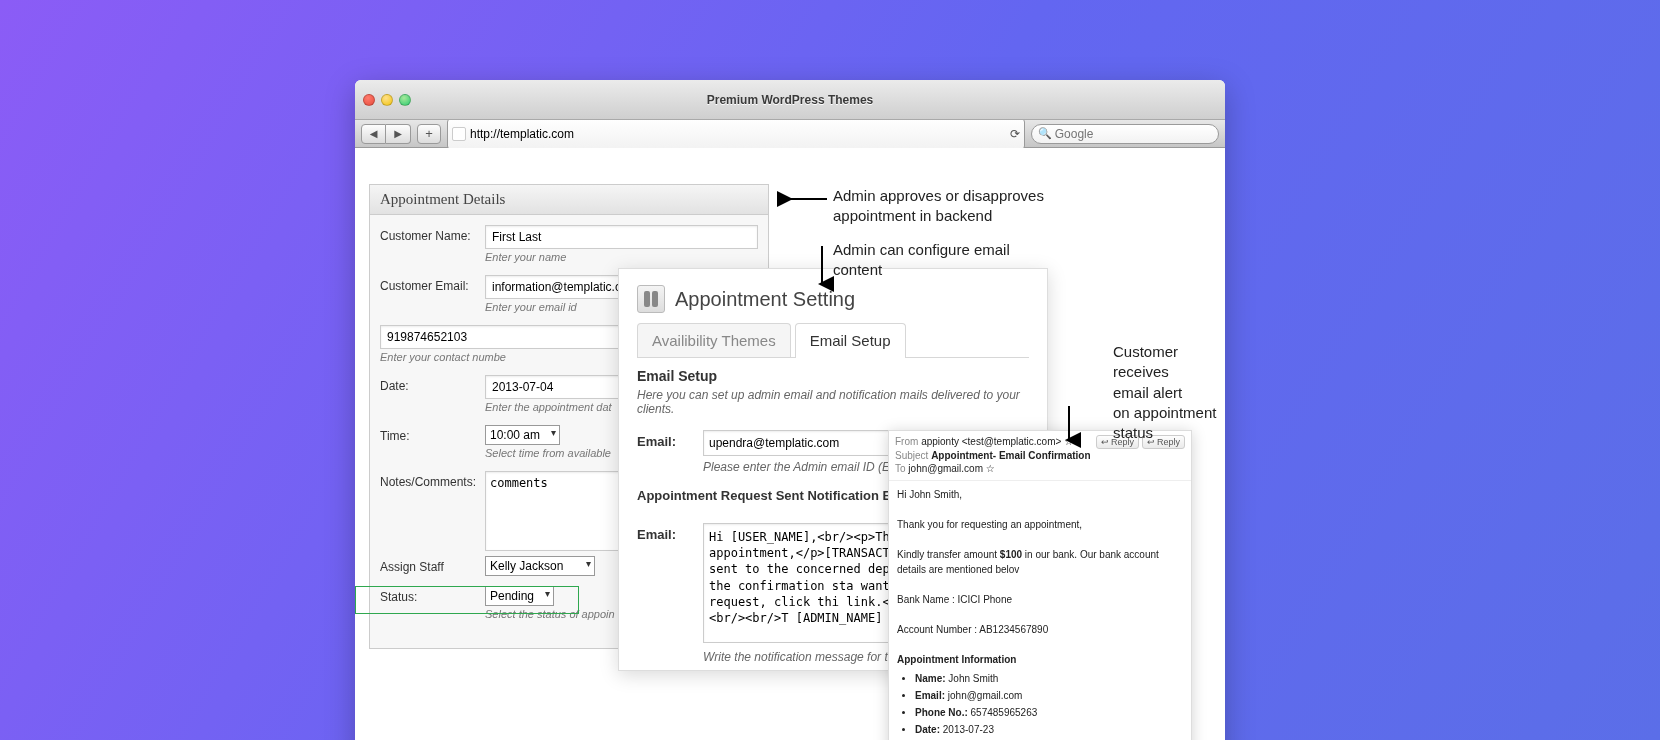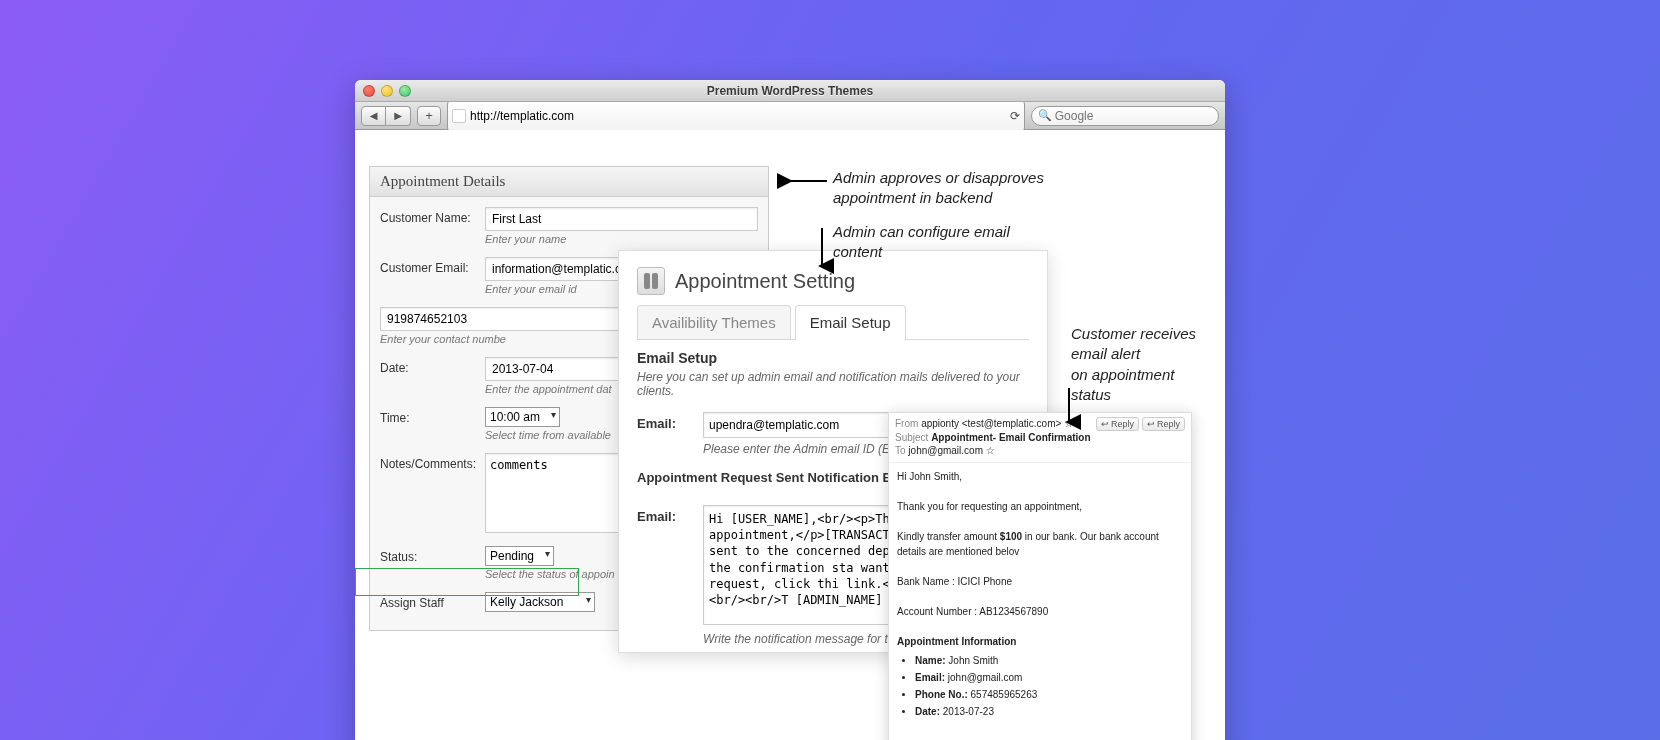--- a/index.html
+++ b/index.html
@@ -15,21 +15,21 @@
 .browser {
   position: absolute;
   left: 355px;
   top: 80px;
   width: 870px;
   background: #fff;
   border-radius: 6px 6px 0 0;
   box-shadow: 0 8px 30px rgba(0,0,0,0.25);
 }
 .titlebar {
-  height: 22px;
+  height: 40px;
   background: linear-gradient(to bottom, #ebebeb, #cfcfcf);
   border-bottom: 1px solid #a9a9a9;
   border-radius: 6px 6px 0 0;
   display: flex;
   align-items: center;
   padding: 0 8px;
   position: relative;
 }
 .traffic { display: flex; gap: 6px; }
 .dot { width: 12px; height: 12px; border-radius: 50%; border: 0.5px solid rgba(0,0,0,0.2); }
@@ -148,21 +148,21 @@
 .email-head .meta .gray { color:#888; }
 .email-head .meta b { font-weight:bold;}
 .reply-btns { display:flex; gap:3px; }
 .reply-btn { border:1px solid #ccc; border-radius:3px; padding:1px 4px; font-size:9px; background:linear-gradient(to bottom,#fdfdfd,#eaeaea); color:#555;}
 .email-body { padding:6px 8px; line-height:1.5; font-size:10px;}
 .email-body .bold { font-weight:bold;}
 .email-body ul { margin:4px 0 10px 18px;}
 .email-body ul li { margin-bottom:2px; }
 
 
-.callout { position:absolute; font-size:15px; color:#222; line-height:1.35;font-style:italic;}
+.callout { position:absolute; font-size:15px; color:#222; line-height:1.35;}
 .arrow { position:absolute; }
 .arrow svg { overflow:visible; }
 </style>
 </head>
 <body>
 
 <div class="browser">
 
   <div class="titlebar">
     <div class="traffic">
@@ -240,36 +240,36 @@
           </div>
         </div>
 
         <div class="row">
           <div class="lbl">Notes/Comments:</div>
           <div class="fld">
             <textarea style="">comments</textarea>
           </div>
         </div>
 
+        <div class="row">
+          <div class="lbl">Assign Staff</div>
+          <div class="fld">
+            <span class="selwrap">
+              <select style="min-width:110px;"><option>Kelly Jackson</option></select>
+            </span>
+          </div>
+        </div>
+
         <div class="row" style="margin-top:10px;">
           <div class="lbl">Status:</div>
           <div class="fld">
             <span class="selwrap">
               <select><option>Pending</option></select>
             </span>
             <div class="hint">Select the status of appoin</div>
-          </div>
-        </div>
-
-        <div class="row">
-          <div class="lbl">Assign Staff</div>
-          <div class="fld">
-            <span class="selwrap">
-              <select style="min-width:110px;"><option>Kelly Jackson</option></select>
-            </span>
           </div>
         </div>
 
       </div>
     </div>
 
     <div class="status-highlight" style="left:0px; top:438px; width:224px; height:28px;"></div>
 
     <div class="settings">
       <div class="settings-h">
@@ -353,21 +353,21 @@
       <svg width="14" height="46">
           <defs>
             <marker id="ah2" markerWidth="8" markerHeight="8" refX="4" refY="6" orient="auto">
               <path d="M0,0 L8,0 L4,8 Z" fill="#000"></path>
             </marker>
           </defs>
           <line x1="7" y1="2" x2="7" y2="40" stroke="#000" stroke-width="2" marker-end="url(#ah2)"></line>
         </svg>
     </div>
 
-    <div class="callout" style="left:716px; top:194px;">
+    <div class="callout" style="left:758px; top:194px;">
       <span>Customer receives</span><br><span>email alert</span><br><span>on appointment</span><br><span>status</span>
     </div>
     <div class="arrow" style="left:707px; top:256px;">
       <svg width="14" height="42">
           <defs>
             <marker id="ah3" markerWidth="8" markerHeight="8" refX="4" refY="6" orient="auto">
               <path d="M0,0 L8,0 L4,8 Z" fill="#000"></path>
             </marker>
           </defs>
           <line x1="7" y1="2" x2="7" y2="36" stroke="#000" stroke-width="2" marker-end="url(#ah3)"></line>

